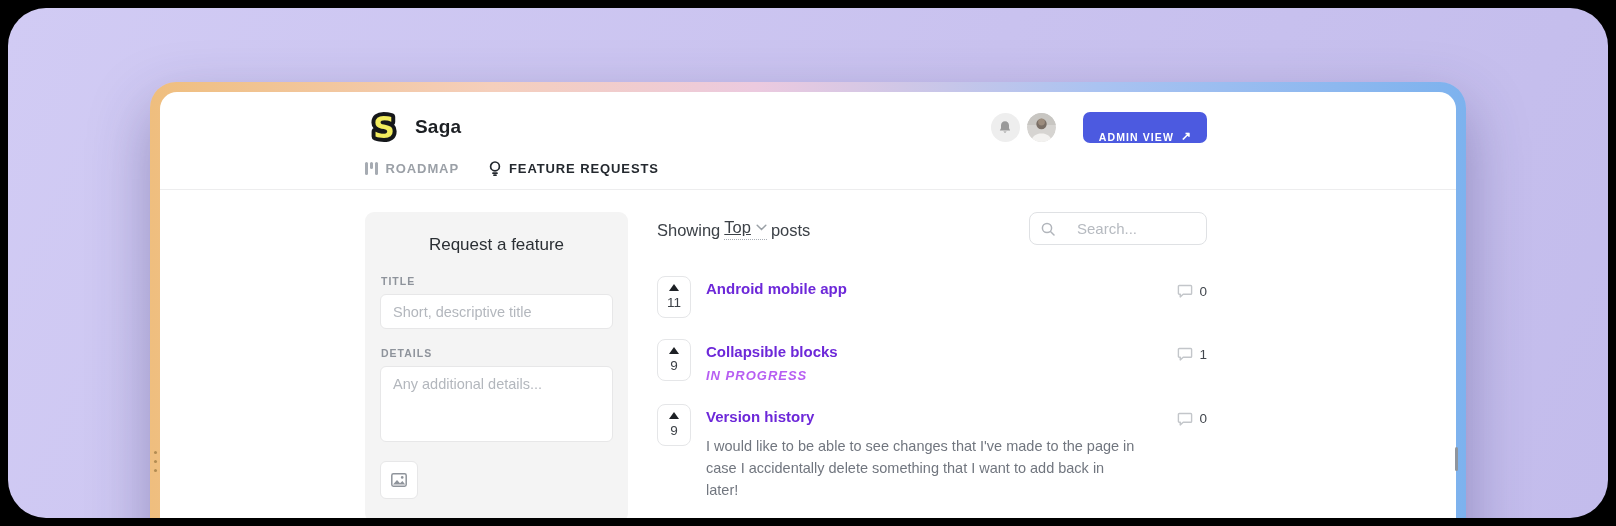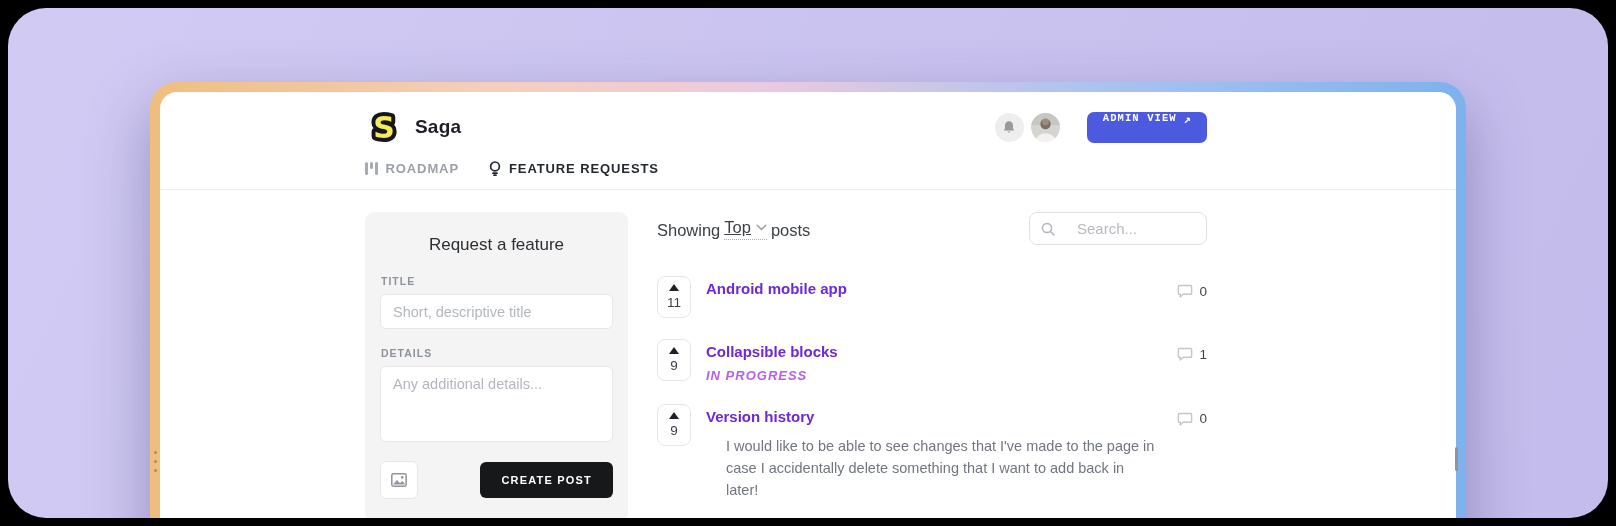--- a/index.html
+++ b/index.html
@@ -20,22 +20,22 @@
 
   
   .header-bar{border-bottom:1px solid #ededee;padding-top:13px;}
   .header-top{display:flex;align-items:center;justify-content:space-between;height:44px;}
   .brand{display:flex;align-items:center;gap:12px;}
   .logo-svg{display:block;}
   .app-name{font-size:19px;font-weight:bold;color:#1c1f23;letter-spacing:.2px;}
   .header-right{display:flex;align-items:center;gap:7px;}
   .bell-wrap{width:29px;height:29px;border-radius:50%;background:#eeeeee;display:flex;align-items:center;justify-content:center;cursor:pointer;}
   .avatar{width:29px;height:29px;border-radius:50%;overflow:hidden;display:block;cursor:pointer;}
-  .admin-btn{margin-left:20px;display:flex;align-items:flex-start;gap:7px;background:#4c5ae0;color:#fff;border:none;border-radius:7px;
-             height:31px;padding:0 16px;font-family:Liberation Mono, monospace;font-size:10.5px;font-weight:bold;letter-spacing:1.1px;cursor:pointer;}
+  .admin-btn{margin-left:20px;display:flex;align-items:flex-end;gap:7px;background:#4c5ae0;color:#fff;border:none;border-radius:7px;
+             height:31px;padding:0 16px;font-family:Liberation Sans, sans-serif;font-size:10.5px;font-weight:bold;letter-spacing:1.1px;cursor:pointer;}
   .admin-arrow{font-size:12px;font-weight:bold;letter-spacing:0;}
   .nav-row{display:flex;align-items:center;gap:30px;margin-top:12px;padding-bottom:13px;}
   .nav-item{display:flex;align-items:center;gap:8px;cursor:pointer;}
   .nav-label{font-size:13px;font-weight:bold;letter-spacing:.9px;}
   .nav-item.inactive .nav-label{color:#9ba0a7;}
   .nav-item.active .nav-label{color:#24292f;}
   .roadmap-icon{display:flex;align-items:flex-start;gap:2.5px;height:13px;}
   .roadmap-icon i{width:2.5px;border-radius:2px;background:#a6abb2;display:block;}
   .roadmap-icon i:nth-child(1){height:13px;}
   .roadmap-icon i:nth-child(2){height:7px;}
@@ -70,21 +70,21 @@
   .search-input::placeholder{color:#b6bac0;}
 
   .post{display:flex;align-items:flex-start;margin-bottom:21px;}
   .vote-box{width:34px;height:42px;box-sizing:border-box;border:1px solid #e5e6e8;border-radius:8px;background:#fff;
             display:flex;flex-direction:column;align-items:center;justify-content:center;gap:5px;cursor:pointer;flex:none;}
   .vote-tri{width:0;height:0;border-left:5.5px solid transparent;border-right:5.5px solid transparent;border-bottom:7px solid #1d2025;}
   .vote-count{font-size:13.5px;color:#3c4147;line-height:1;}
   .post-body{margin-left:15px;flex:1;min-width:0;padding-top:4px;}
   .post-title{font-size:15px;font-weight:bold;color:#6d28d9;line-height:1.25;cursor:pointer;}
   .post-status{margin-top:6px;font-size:13px;font-weight:bold;letter-spacing:1px;color:#b75ef2;font-style:italic;}
-  .post-desc{margin-top:8px;font-size:14.5px;color:#71767f;line-height:1.52;max-width:432px;margin-left:20px;}
+  .post-desc{margin-top:8px;font-size:14.5px;color:#71767f;line-height:1.52;max-width:432px;}
   .post-comments{margin-left:12px;flex:none;display:flex;align-items:center;gap:6px;padding-top:7px;}
   .comment-count{font-size:13.5px;color:#41464d;}
   .optional:empty{display:none;}
 
   
   .left-dots{position:absolute;left:146px;top:443px;display:flex;flex-direction:column;gap:6px;cursor:pointer;}
   .left-dots i{width:3px;height:3px;border-radius:50%;background:#b28c52;display:block;}
   .right-handle{position:absolute;left:1447px;top:439px;width:3px;height:24px;border-radius:2px;background:#8f959e;cursor:pointer;}
 </style>
 </head>
@@ -159,21 +159,20 @@
               <div class="field-label">DETAILS</div>
               <textarea class="text-area" placeholder="Any additional details..." style=""></textarea>
               <div class="form-footer">
                 <div class="attach-btn">
                   <svg width="16" height="14" viewBox="0 0 16 14">
                     <rect x="0.8" y="0.8" width="14.4" height="12.4" rx="1.6" fill="none" stroke="#8f949b" stroke-width="1.5"></rect>
                     <circle cx="11.2" cy="4.4" r="1.3" fill="#8f949b"></circle>
                     <path d="M2 11.5l4-4.4 3 3.2 2.4-2.2 2.8 3.4z" fill="#8f949b"></path>
                   </svg>
                 </div>
-                <button class="create-btn">CREATE POST</button>
               </div>
             </div>
 
             <div class="posts-col">
               <div class="toolbar">
                 <div class="showing">
                   <span>Showing</span>
                   <span class="sort-trigger">
                     <span class="sort-value">Top</span>
                     <svg width="11" height="7" viewBox="0 0 11 7">

